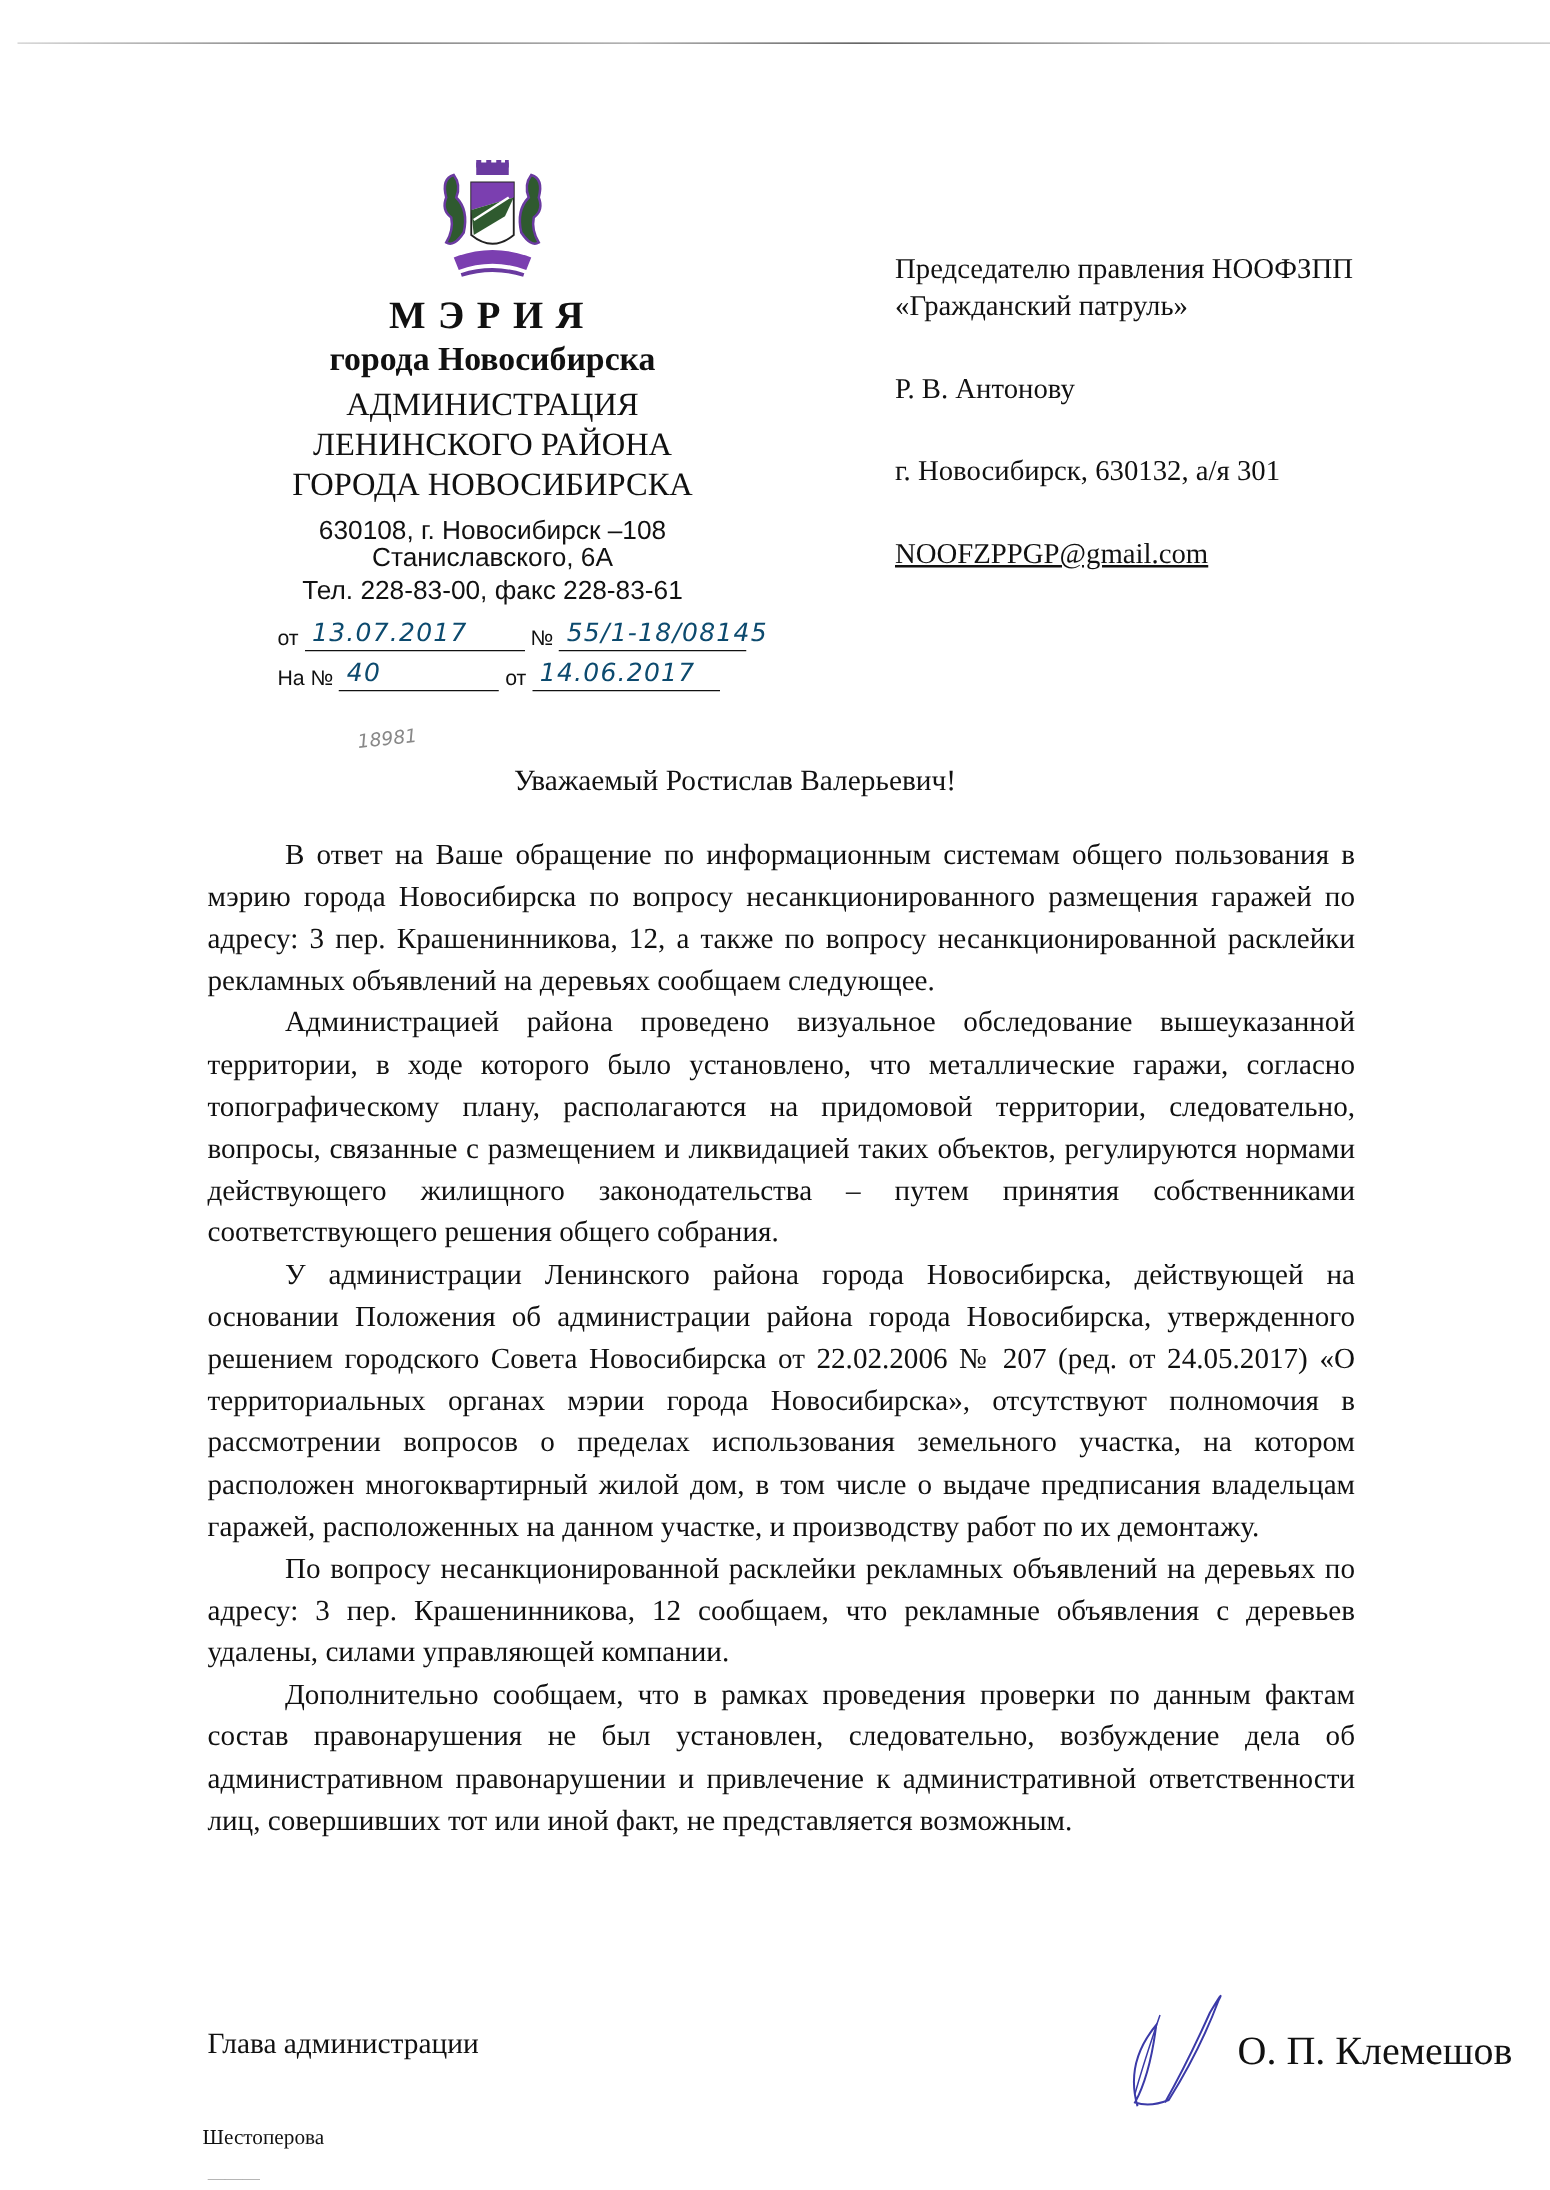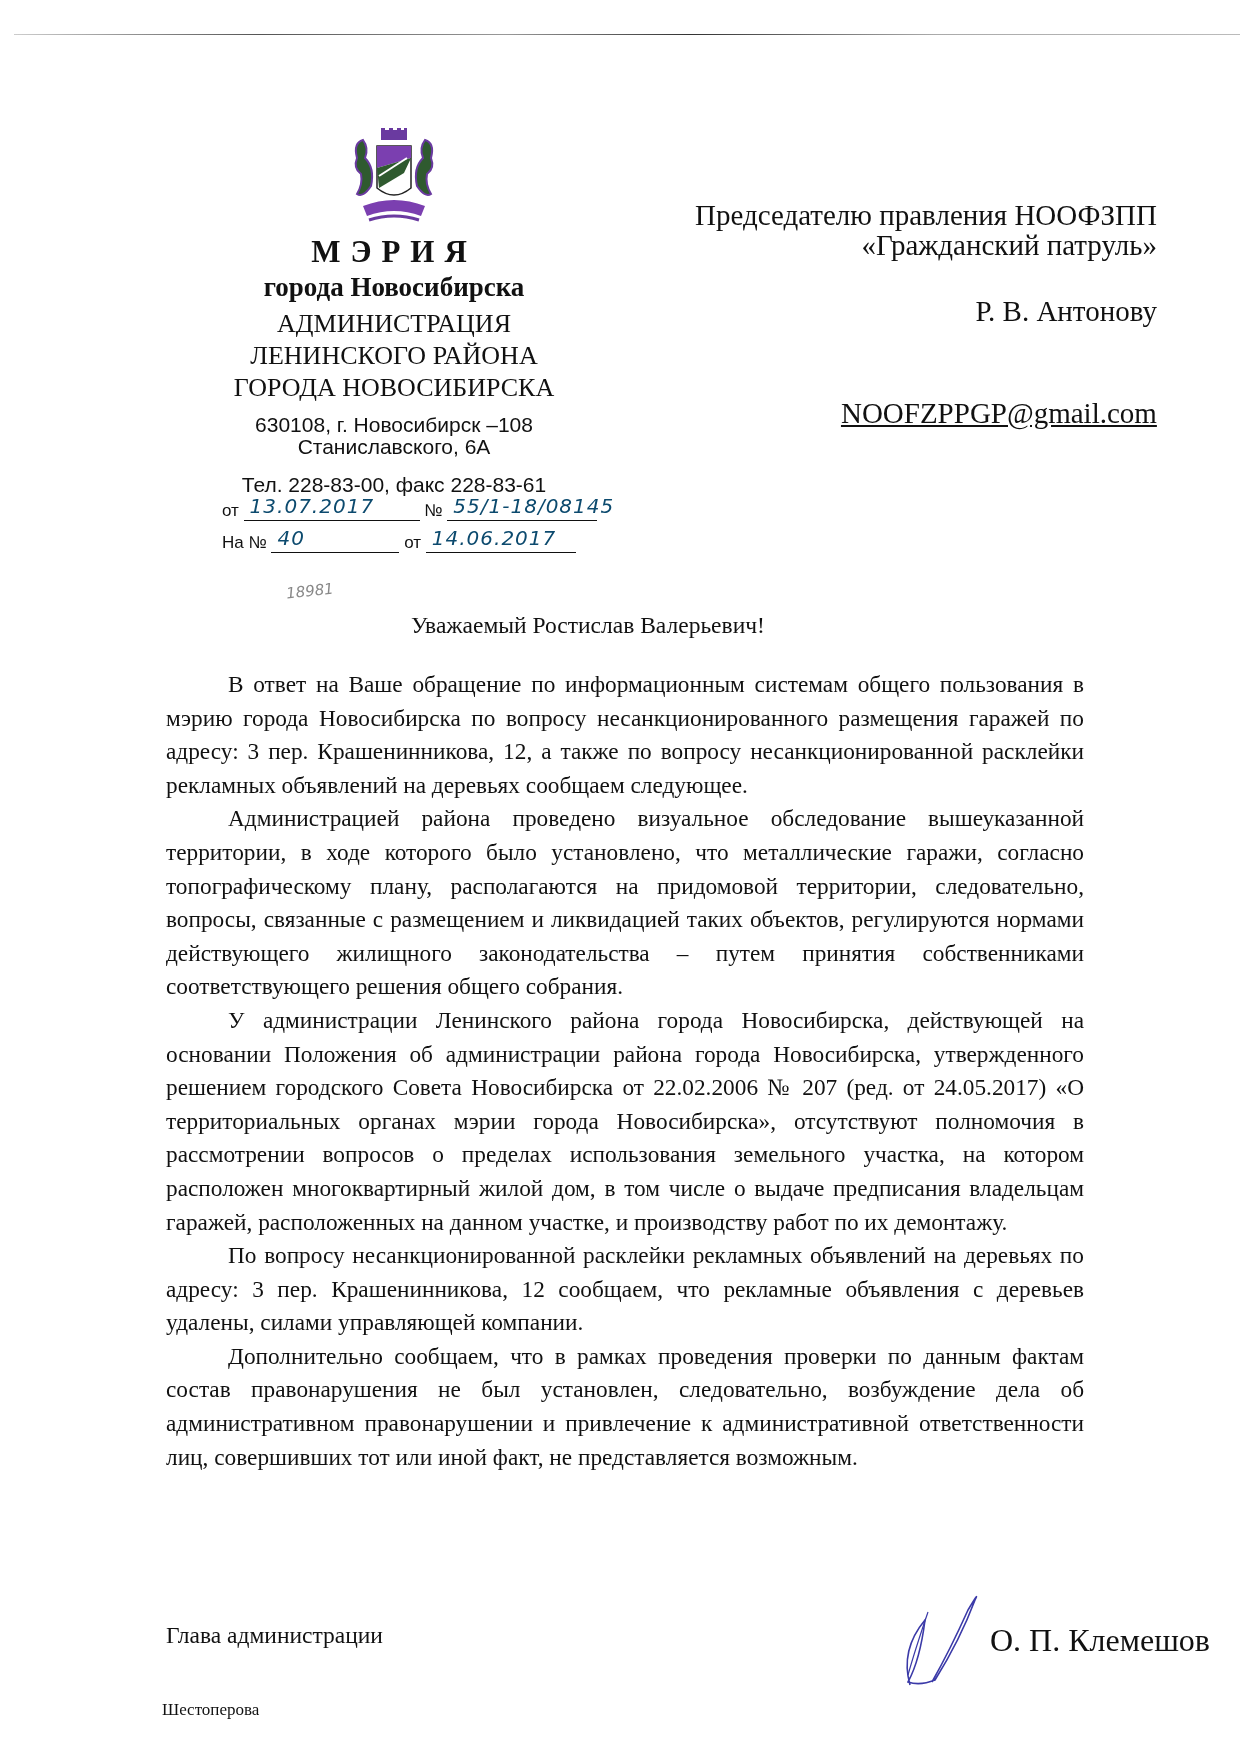--- a/index.html
+++ b/index.html
@@ -9,21 +9,21 @@
   .emblem { width: 90px; height: 100px; margin: 0 auto 6px auto; display: block; }
   .mayor { font-size: 31px; font-weight: bold; letter-spacing: 10px; line-height: 36px; margin-top: 0; }
   .city { font-size: 27px; font-weight: bold; line-height: 34px; }
   .admin { font-size: 26px; line-height: 32px; margin-top: 4px; }
   .addr { font-family: "Liberation Sans", sans-serif; font-size: 21px; line-height: 22px; margin-top: 10px; }
   .refs { position: absolute; left: 222px; top: 500px; font-family: "Liberation Sans", sans-serif; font-size: 17px; }
   .refrow { position: relative; height: 32px; white-space: nowrap; }
   .uline { display: inline-block; border-bottom: 1.2px solid #111; height: 20px; vertical-align: bottom; position: relative; }
   .hand { position: absolute; bottom: 2px; left: 6px; font-family: "DejaVu Sans", sans-serif; font-style: italic; color: #0c4a6e; font-size: 20px; letter-spacing: 1px; margin-top: 40px; }
   .handnote { position: absolute; left: 286px; top: 582px; font-family: "DejaVu Sans", sans-serif; font-style: italic; color: #888; font-size: 15px; transform: rotate(-6deg); }
-  .recipient { position: absolute; left: 695px; top: 200px; font-size: 29px; line-height: 30px; text-align: right; }
+  .recipient { position: absolute; left: 716px; top: 200px; font-size: 23px; line-height: 30px; }
   .recipient p { margin: 0; }
   .gap { height: 36px; }
   .email { text-decoration: underline; }
   .salutation { position: absolute; left: 0; width: 1136px; top: 612px; text-align: center; font-size: 23.5px; padding-left: 40px; box-sizing: border-box; }
   .body-text { position: absolute; left: 166px; top: 668px; width: 918px; font-size: 23.3px; line-height: 33.6px; text-align: justify; }
   .body-text p { margin: 0; text-indent: 62px; }
   .sig-title { position: absolute; left: 166px; top: 1622px; font-size: 23.5px; }
   .sig-name { position: absolute; left: 990px; top: 1622px; font-size: 32px; }
   .signature { position: absolute; left: 880px; top: 1590px; width: 110px; height: 110px; }
   .executor { position: absolute; left: 162px; top: 1700px; font-size: 17px; }
@@ -50,21 +50,21 @@
     <path d="M14 78 Q45 66 76 78 L72 88 Q45 78 18 88 Z" fill="#7b3fb0"></path>
     <path d="M20 92 Q45 84 70 92" stroke="#6a3aa0" stroke-width="3" fill="none"></path>
   </svg>
   <div class="mayor">МЭРИЯ</div>
   <div class="city">города Новосибирска</div>
   <div class="admin">АДМИНИСТРАЦИЯ</div>
   <div class="admin" style="margin-top:0">ЛЕНИНСКОГО РАЙОНА</div>
   <div class="admin" style="margin-top:0">ГОРОДА НОВОСИБИРСКА</div>
   <div class="addr">630108, г. Новосибирск –108</div>
   <div class="addr" style="margin-top:0">Станиславского, 6А</div>
-  <div class="addr" style="margin-top:16px">Тел. 228-83-00, факс 228-83-61</div>
+  <div class="addr" style="margin-top:4px">Тел. 228-83-00, факс 228-83-61</div>
 </div>
 
 <div class="refs">
   <div class="refrow">
     <span>от</span>
     <span class="uline" style="width:176px">
       <span class="hand">13.07.2017</span>
     </span>
     <span>№</span>
     <span class="uline" style="width:150px">
@@ -83,20 +83,21 @@
   </div>
 </div>
 <div class="handnote">18981</div>
 
 <div class="recipient">
   <p>Председателю правления НООФЗПП</p>
   <p>«Гражданский патруль»</p>
   <div class="gap"></div>
   <p>Р. В. Антонову</p>
   <div class="gap"></div>
+  <p>г. Новосибирск, 630132, а/я 301</p>
   <div class="gap"></div>
   <p class="email">NOOFZPPGP@gmail.com</p>
 </div>
 
 <div class="salutation">Уважаемый Ростислав Валерьевич!</div>
 
 <div class="body-text">
   <p>В ответ на Ваше обращение по информационным системам общего пользования в мэрию города Новосибирска по вопросу несанкционированного размещения гаражей по адресу: 3 пер. Крашенинникова, 12, а также по вопросу несанкционированной расклейки рекламных объявлений на деревьях сообщаем следующее.</p>
   <p>Администрацией района проведено визуальное обследование вышеуказанной территории, в ходе которого было установлено, что металлические гаражи, согласно топографическому плану, располагаются на придомовой территории, следовательно, вопросы, связанные с размещением и ликвидацией таких объектов, регулируются нормами действующего жилищного законодательства – путем принятия собственниками соответствующего решения общего собрания.</p>
   <p>У администрации Ленинского района города Новосибирска, действующей на основании Положения об администрации района города Новосибирска, утвержденного решением городского Совета Новосибирска от 22.02.2006 № 207 (ред. от 24.05.2017) «О территориальных органах мэрии города Новосибирска», отсутствуют полномочия в рассмотрении вопросов о пределах использования земельного участка, на котором расположен многоквартирный жилой дом, в том числе о выдаче предписания владельцам гаражей, расположенных на данном участке, и производству работ по их демонтажу.</p>

